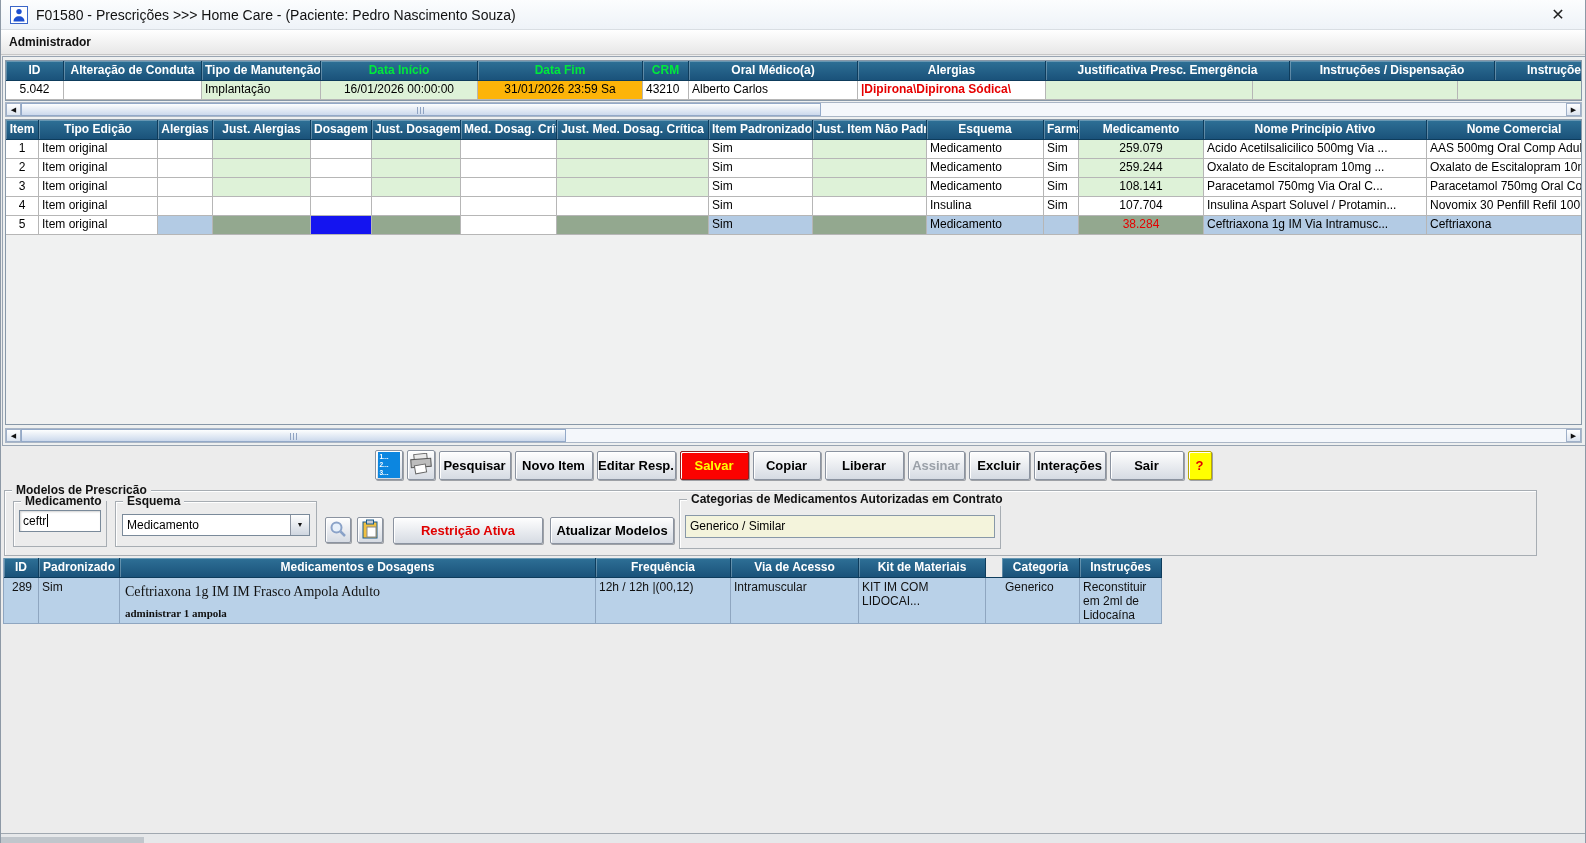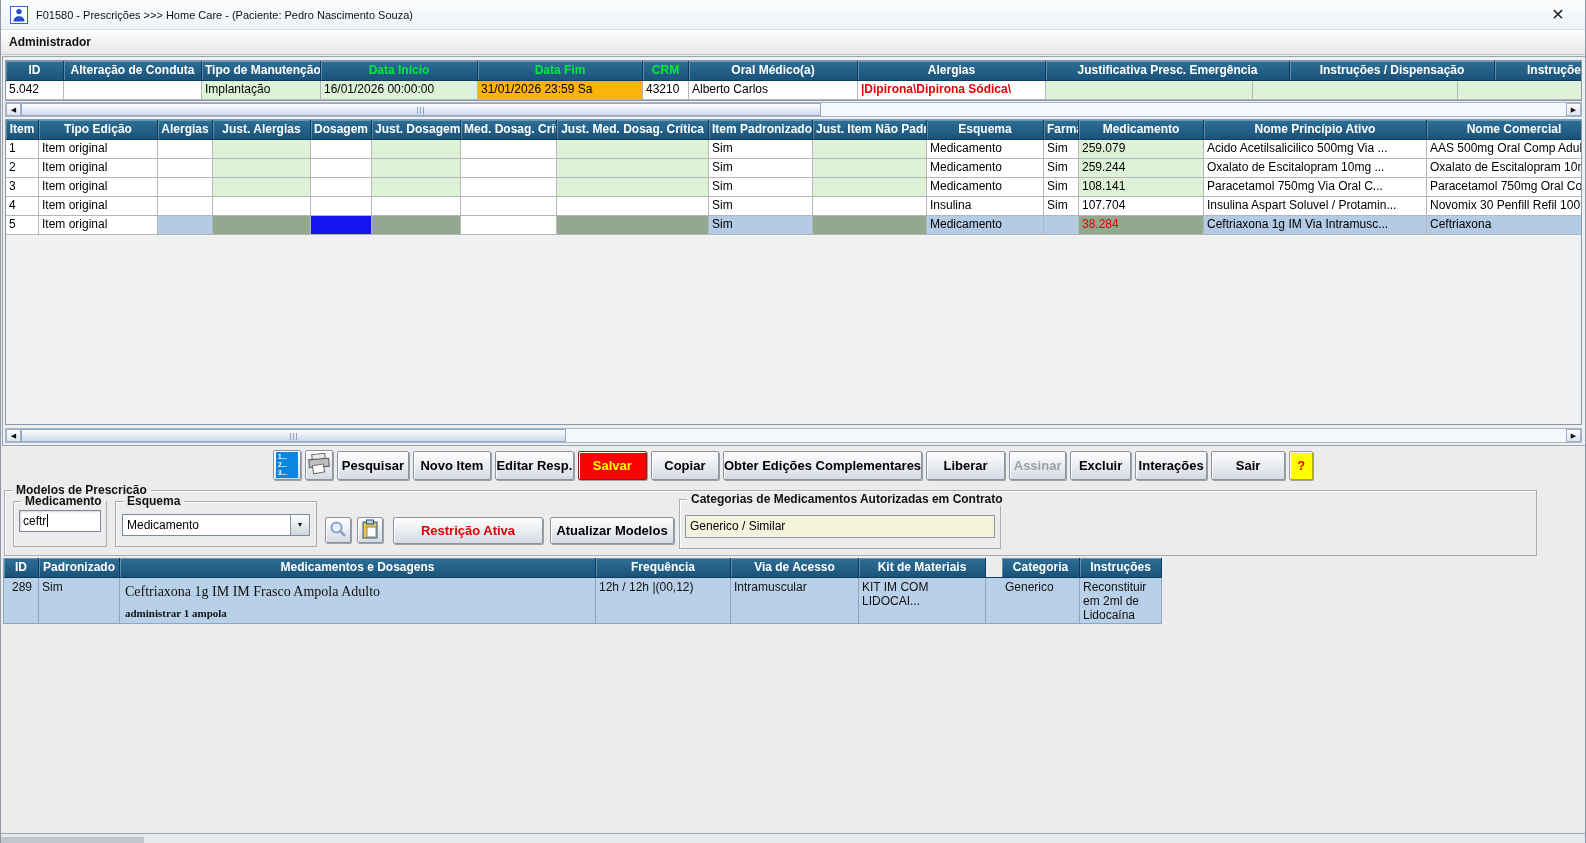--- a/index.html
+++ b/index.html
@@ -5,21 +5,21 @@
   html,body{margin:0;padding:0;}
   body{font-family:"Liberation Sans",sans-serif;background:#9aa4ae;}
   *{box-sizing:border-box;}
   .window{position:relative;width:1586px;height:843px;background:#ececec;overflow:hidden;
           border-left:1px solid #8d99a6;border-right:1px solid #8d99a6;}
   
   .titlebar{position:absolute;top:0;left:0;width:100%;height:30px;
             background:linear-gradient(#fcfdfe,#eef3f8);border-bottom:1px solid #d9dee3;
             display:flex;align-items:center;}
   .app-icon{margin-left:9px;width:18px;height:18px;flex:none;}
-  .title-text{margin-left:8px;font-size:11px;color:#111;}
+  .title-text{margin-left:8px;font-size:14px;color:#111;}
   .close-btn{position:absolute;right:12px;top:1px;width:30px;height:27px;text-align:center;
              line-height:27px;font-size:16px;color:#222;cursor:default;}
   
   .menubar{position:absolute;top:30px;left:0;width:100%;height:25px;
            background:linear-gradient(#ffffff,#e7e7e7);border-bottom:1px solid #c6c6c6;}
   .menu-item{display:inline-block;padding:0 8px;line-height:25px;font-weight:bold;font-size:12px;color:#111;}
   
   .mainpanel{position:absolute;top:56px;left:1px;width:1584px;height:390px;
              background:#eef0f0;border:1px solid #98a4b2;}
   .gridbox{position:absolute;overflow:hidden;background:#fff;border:1px solid #8898a8;}
@@ -33,21 +33,21 @@
             font-weight:bold;text-align:center;border-right:1px solid #0e3c5c;
             box-shadow:inset 1px 1px 0 rgba(255,255,255,.28);}
   .ghdr .accent{color:#00e93c;}
   .bg-g{background:#def2d8;}
   .bg-o{background:#fdb408;}
   .bg-s{background:#b3cbe4;}
   .bg-sg{background:#93a88f;}
   .bg-f{background:#1414f0;}
   .fg-red{color:#e60000;}
   .fw-b{font-weight:bold;}
-  .al-r{text-align:left;}
+  .al-r{text-align:center;}
   
   .hscroll{position:absolute;height:15px;display:flex;border:1px solid #aab6c6;background:#f4f7fb;}
   #hs1{left:2px;top:45px;width:1577px;}
   #hs2{left:2px;top:371px;width:1577px;}
   .sb-btn{flex:none;width:15px;height:13px;background:linear-gradient(#ffffff,#dde5f0);
           border:1px solid #9fb0c8;font-size:7px;line-height:12px;text-align:center;color:#111;}
   .sb-track{flex:1;position:relative;}
   .sb-thumb{position:absolute;left:0;top:0;height:13px;background:linear-gradient(#fdfefe,#ccd9ec);
             border:1px solid #93a9c8;}
   #hs1 .sb-thumb{width:800px;}
@@ -308,21 +308,20 @@
           <rect x="2" y="6" width="20" height="8" fill="#bdbdbd" stroke="#555" transform="rotate(-4 12 10)"></rect>
           <rect x="6" y="12" width="11" height="8" fill="#ffffff" stroke="#666" transform="rotate(-10 11 16)"></rect>
         </svg>
       </span>
     </button>
   <button class="btn normal" style="min-width: 72px;">Pesquisar</button>
       <button class="btn normal" style="min-width: 78px;">Novo Item</button>
       <button class="btn normal" style="min-width: 79px;">Editar Resp.</button>
       <button class="btn danger" style="min-width: 69px;">Salvar</button>
       <button class="btn normal" style="min-width: 68px;">Copiar</button>
-      <button class="btn normal" style="min-width: 188px;">Obter Edições Complementares</button>
       <button class="btn normal" style="min-width: 79px;">Liberar</button>
       <button class="btn disabled" style="min-width: 57px;">Assinar</button>
       <button class="btn normal" style="min-width: 61px;">Excluir</button>
       <button class="btn normal" style="min-width: 72px;">Interações</button>
       <button class="btn normal" style="min-width: 74px;">Sair</button>
       <button class="btn help" style="min-width: 24px;">?</button>
     </div>
 
   <div class="groupbox" id="modelsGroup">
     <span class="group-label">Modelos de Prescrição</span>

